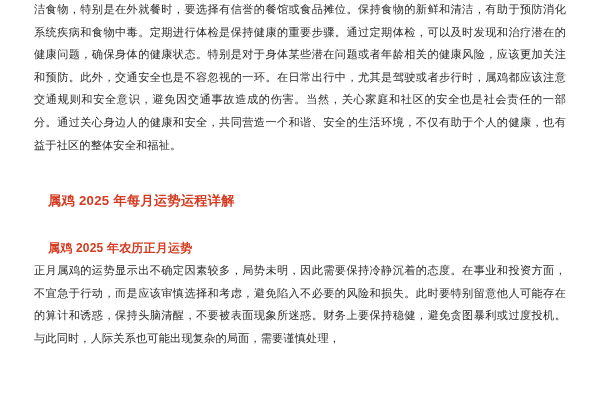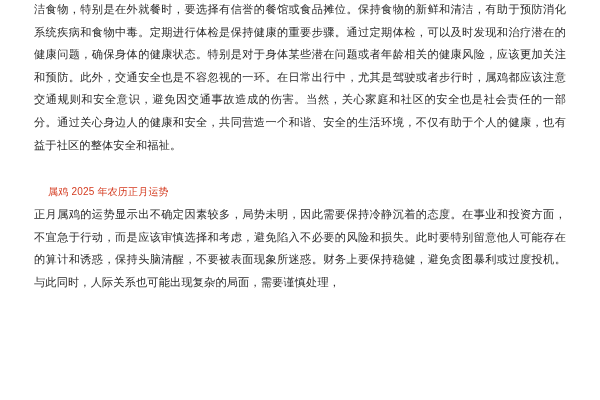--- a/index.html
+++ b/index.html
@@ -44,22 +44,22 @@
     padding-left: 14px;
     font-size: 13.2px;
     font-weight: bold;
     color: #d43b20;
     line-height: 22px;
     letter-spacing: 0.3px;
   }
   h3.sub-heading {
     margin: 26px 0 0 0;
     padding-left: 14px;
-    font-size: 10px;
-    font-weight: normal;
+    font-size: 12px;
+    font-weight: bold;
     color: #d43b20;
     line-height: 20px;
     letter-spacing: 0.2px;
   }
   .para-block {
     margin-top: 1px;
   }
   .clip-bottom {
     position: absolute;
     left: 0;
@@ -70,20 +70,21 @@
   }
 </style>
 </head>
 <body>
 
 <div class="page">
   <div class="article">
 
     <p class="body-text first">洁食物，特别是在外就餐时，要选择有信誉的餐馆或食品摊位。保持食物的新鲜和清洁，有助于预防消化系统疾病和食物中毒。定期进行体检是保持健康的重要步骤。通过定期体检，可以及时发现和治疗潜在的健康问题，确保身体的健康状态。特别是对于身体某些潜在问题或者年龄相关的健康风险，应该更加关注和预防。此外，交通安全也是不容忽视的一环。在日常出行中，尤其是驾驶或者步行时，属鸡都应该注意交通规则和安全意识，避免因交通事故造成的伤害。当然，关心家庭和社区的安全也是社会责任的一部分。通过关心身边人的健康和安全，共同营造一个和谐、安全的生活环境，不仅有助于个人的健康，也有益于社区的整体安全和福祉。</p>
 
+    <h2 class="section-heading">属鸡 2025 年每月运势运程详解</h2>
 
     <h3 class="sub-heading">属鸡 2025 年农历正月运势</h3>
 
     <div class="para-block">
       <p class="body-text indent-2">正月属鸡的运势显示出不确定因素较多，局势未明，因此需要保持冷静沉着的态度。在事业和投资方面，不宜急于行动，而是应该审慎选择和考虑，避免陷入不必要的风险和损失。此时要特别留意他人可能存在的算计和诱惑，保持头脑清醒，不要被表面现象所迷惑。财务上要保持稳健，避免贪图暴利或过度投机。与此同时，人际关系也可能出现复杂的局面，需要谨慎处理，</p>
     </div>
 
   </div>
   <div class="clip-bottom"></div>
 </div>

